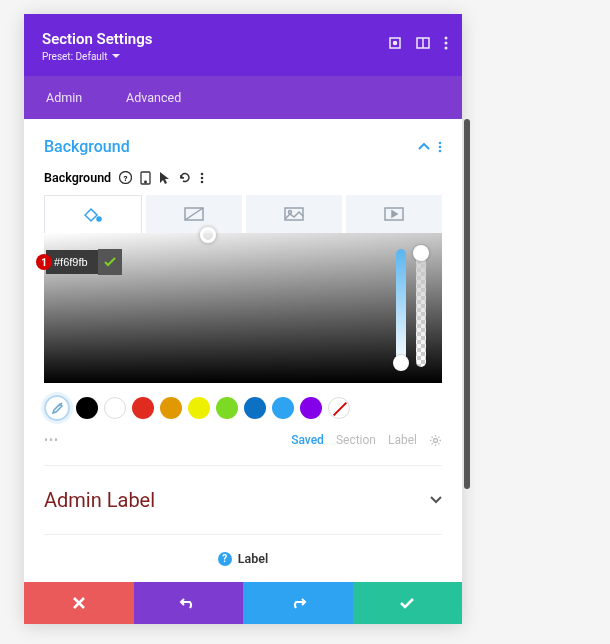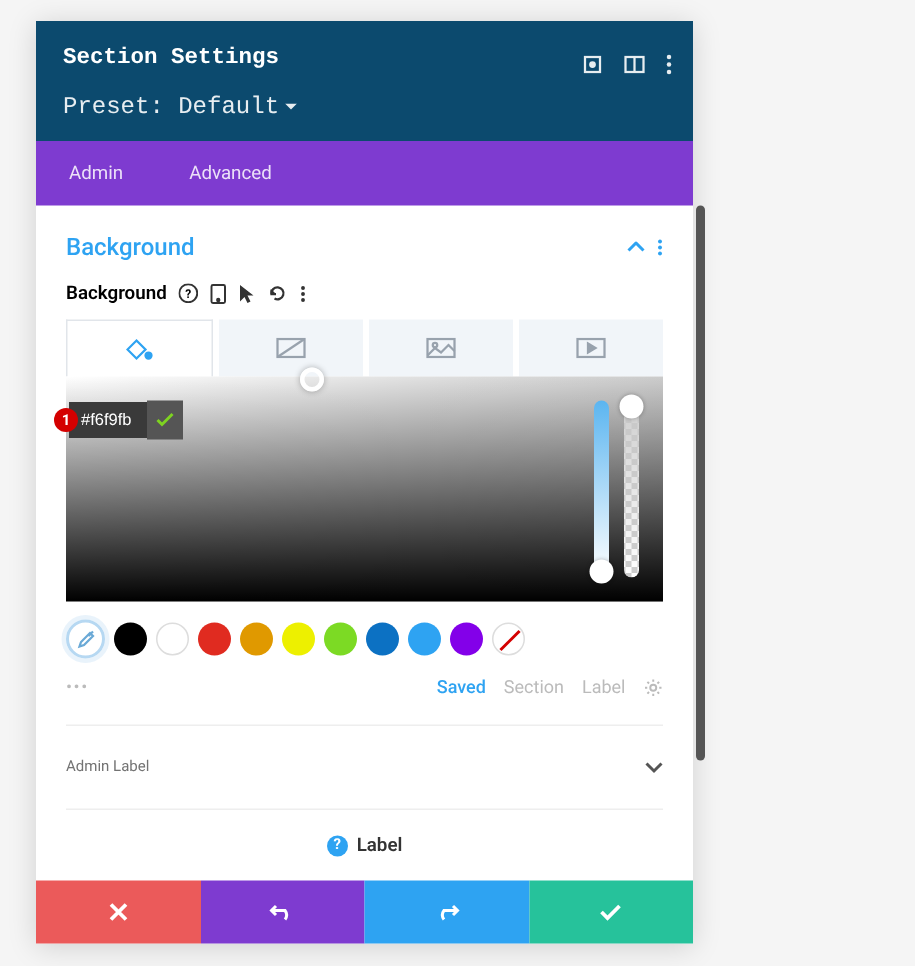--- a/index.html
+++ b/index.html
@@ -1,20 +1,20 @@
 <!DOCTYPE html>
 <html><head>
 <meta charset="utf-8">
 <style>
   * { box-sizing: border-box; margin: 0; padding: 0; }
   body { font-family: -apple-system, BlinkMacSystemFont, "Segoe UI", Roboto, sans-serif; background: #f5f5f5; width: 610px; height: 644px; position: relative; }
   .panel { position: absolute; left: 24px; top: 14px; width: 438px; background: #fff; box-shadow: 0 2px 18px rgba(0,0,0,0.15); }
-  .header { background: #0c4a6e; color: #fff; padding: 16px 18px 14px 18px; position: relative; font-family: Liberation Mono, monospace; }
+  .header { background: #6d28d9; color: #fff; padding: 16px 18px 14px 18px; position: relative; }
   .title { font-size: 15px; font-weight: 600; }
-  .preset { font-size: 16px; opacity: .9; margin-top: 15px; display: flex; align-items: center; gap: 4px; }
+  .preset { font-size: 10px; opacity: .9; margin-top: 3px; display: flex; align-items: center; gap: 4px; }
   .header-icons { position: absolute; right: 14px; top: 22px; display: flex; gap: 14px; align-items: center; }
   .header-icons span { display: inline-flex; cursor: pointer; opacity: .9; }
   .tabs { background: #7e3bd0; display: flex; }
   .tab { padding: 14px 22px; font-size: 12.5px; color: rgba(255,255,255,.85); cursor: pointer; }
   .tab.active { background: #6c2eb9; color: #fff; font-weight: 600; }
   .body { padding: 18px 20px 0 20px; position: relative; }
   .scrollbar { position: absolute; right: -8px; top: 0; width: 6px; height: 370px; background: #555; border-radius: 3px; }
   .section-title-row { display: flex; justify-content: space-between; align-items: center; margin-bottom: 14px; }
   .section-title { color: #2ea3f2; font-size: 16px; font-weight: 500; }
   .section-title-icons { display: flex; gap: 8px; align-items: center; }
@@ -39,21 +39,21 @@
   .swatch-row { display: flex; gap: 6px; align-items: center; padding: 12px 0 10px 0; }
   .eyedrop { width: 26px; height: 26px; border: 2px solid #b6d8f2; border-radius: 50%; display: flex; align-items: center; justify-content: center; cursor: pointer; box-shadow: 0 0 0 3px rgba(182,216,242,.3); }
   .swatch { width: 22px; height: 22px; border-radius: 50%; cursor: pointer; }
   .swatch.empty { border: 1px solid #ddd; background: #fff; position: relative; }
   .swatch.strike::after { content:""; position:absolute; left:2px; top:10px; width:18px; height:2px; background:#d40000; transform:rotate(-45deg); }
   .meta-row { display: flex; justify-content: space-between; align-items: center; padding: 2px 0 18px 0; border-bottom: 1px solid #eee; font-size: 12px; }
   .dots { color: #bbb; letter-spacing: 1px; cursor: pointer; }
   .meta-right { display: flex; gap: 12px; align-items: center; color: #bbb; }
   .saved { color: #2ea3f2; font-weight: 500; }
   .admin-row { display: flex; justify-content: space-between; align-items: center; padding: 22px 0; border-bottom: 1px solid #eee; cursor: pointer; }
-  .admin-label { color: #737373; font-size: 10px; }
+  .admin-label { color: #7f1d1d; font-size: 20px; }
   .help-row { display: flex; justify-content: center; align-items: center; gap: 6px; padding: 16px 0; font-size: 12.5px; font-weight: 600; color: #333; }
   .help-ico { width: 14px; height: 14px; background: #2ea3f2; border-radius: 50%; color: #fff; font-size: 10px; display: flex; align-items: center; justify-content: center; font-weight: 700; }
   .footer { display: flex; }
   .fbtn { flex: 1; height: 42px; display: flex; align-items: center; justify-content: center; cursor: pointer; color: #fff; }
   .fbtn.cancel { background: #eb5a5a; }
   .fbtn.undo { background: #7e3bd0; }
   .fbtn.redo { background: #2ea3f2; }
   .fbtn.ok { background: #26c29b; }
   svg { display: block; }
 </style>

